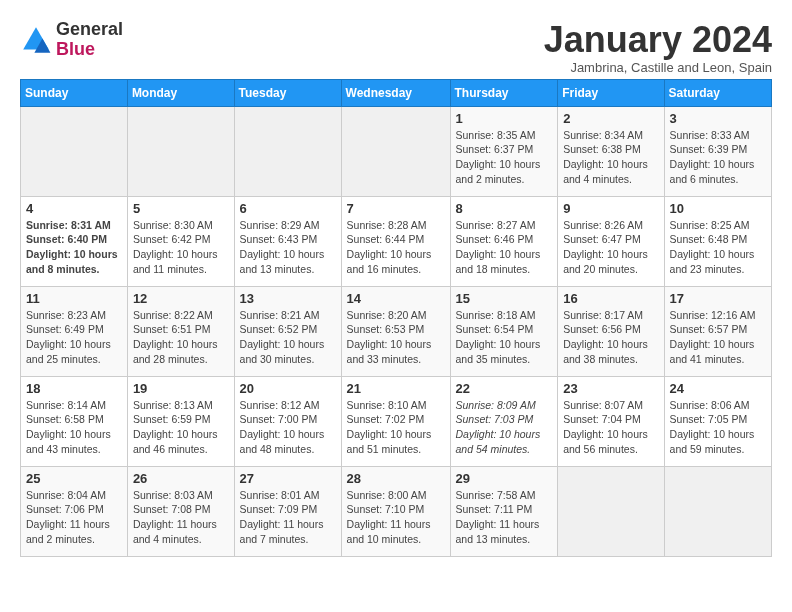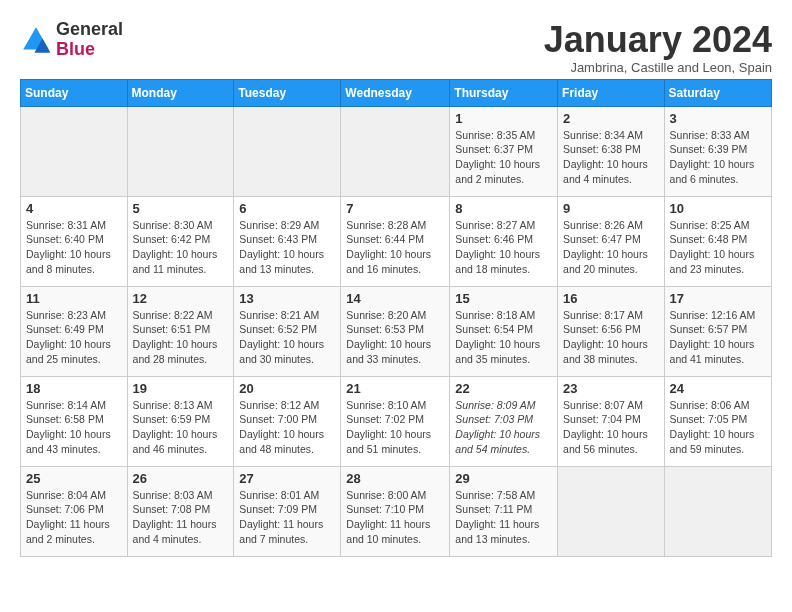--- a/index.html
+++ b/index.html
@@ -140,21 +140,21 @@
         <td>
           <span class="day-number">3</span>
           <div class="day-info" style="white-space: pre-line;">Sunrise: 8:33 AM
 Sunset: 6:39 PM
 Daylight: 10 hours and 6 minutes.</div>
         </td>
       </tr>
       <tr>
         <td>
           <span class="day-number">4</span>
-          <div class="day-info" style="white-space: pre-line;">Sunrise: 8:31 AM
+          <div class="day-info" style="white-space: pre-line; font-weight: bold;">Sunrise: 8:31 AM
 Sunset: 6:40 PM
 Daylight: 10 hours and 8 minutes.</div>
         </td>
         <td>
           <span class="day-number">5</span>
           <div class="day-info" style="white-space: pre-line;">Sunrise: 8:30 AM
 Sunset: 6:42 PM
 Daylight: 10 hours and 11 minutes.</div>
         </td>
         <td>

